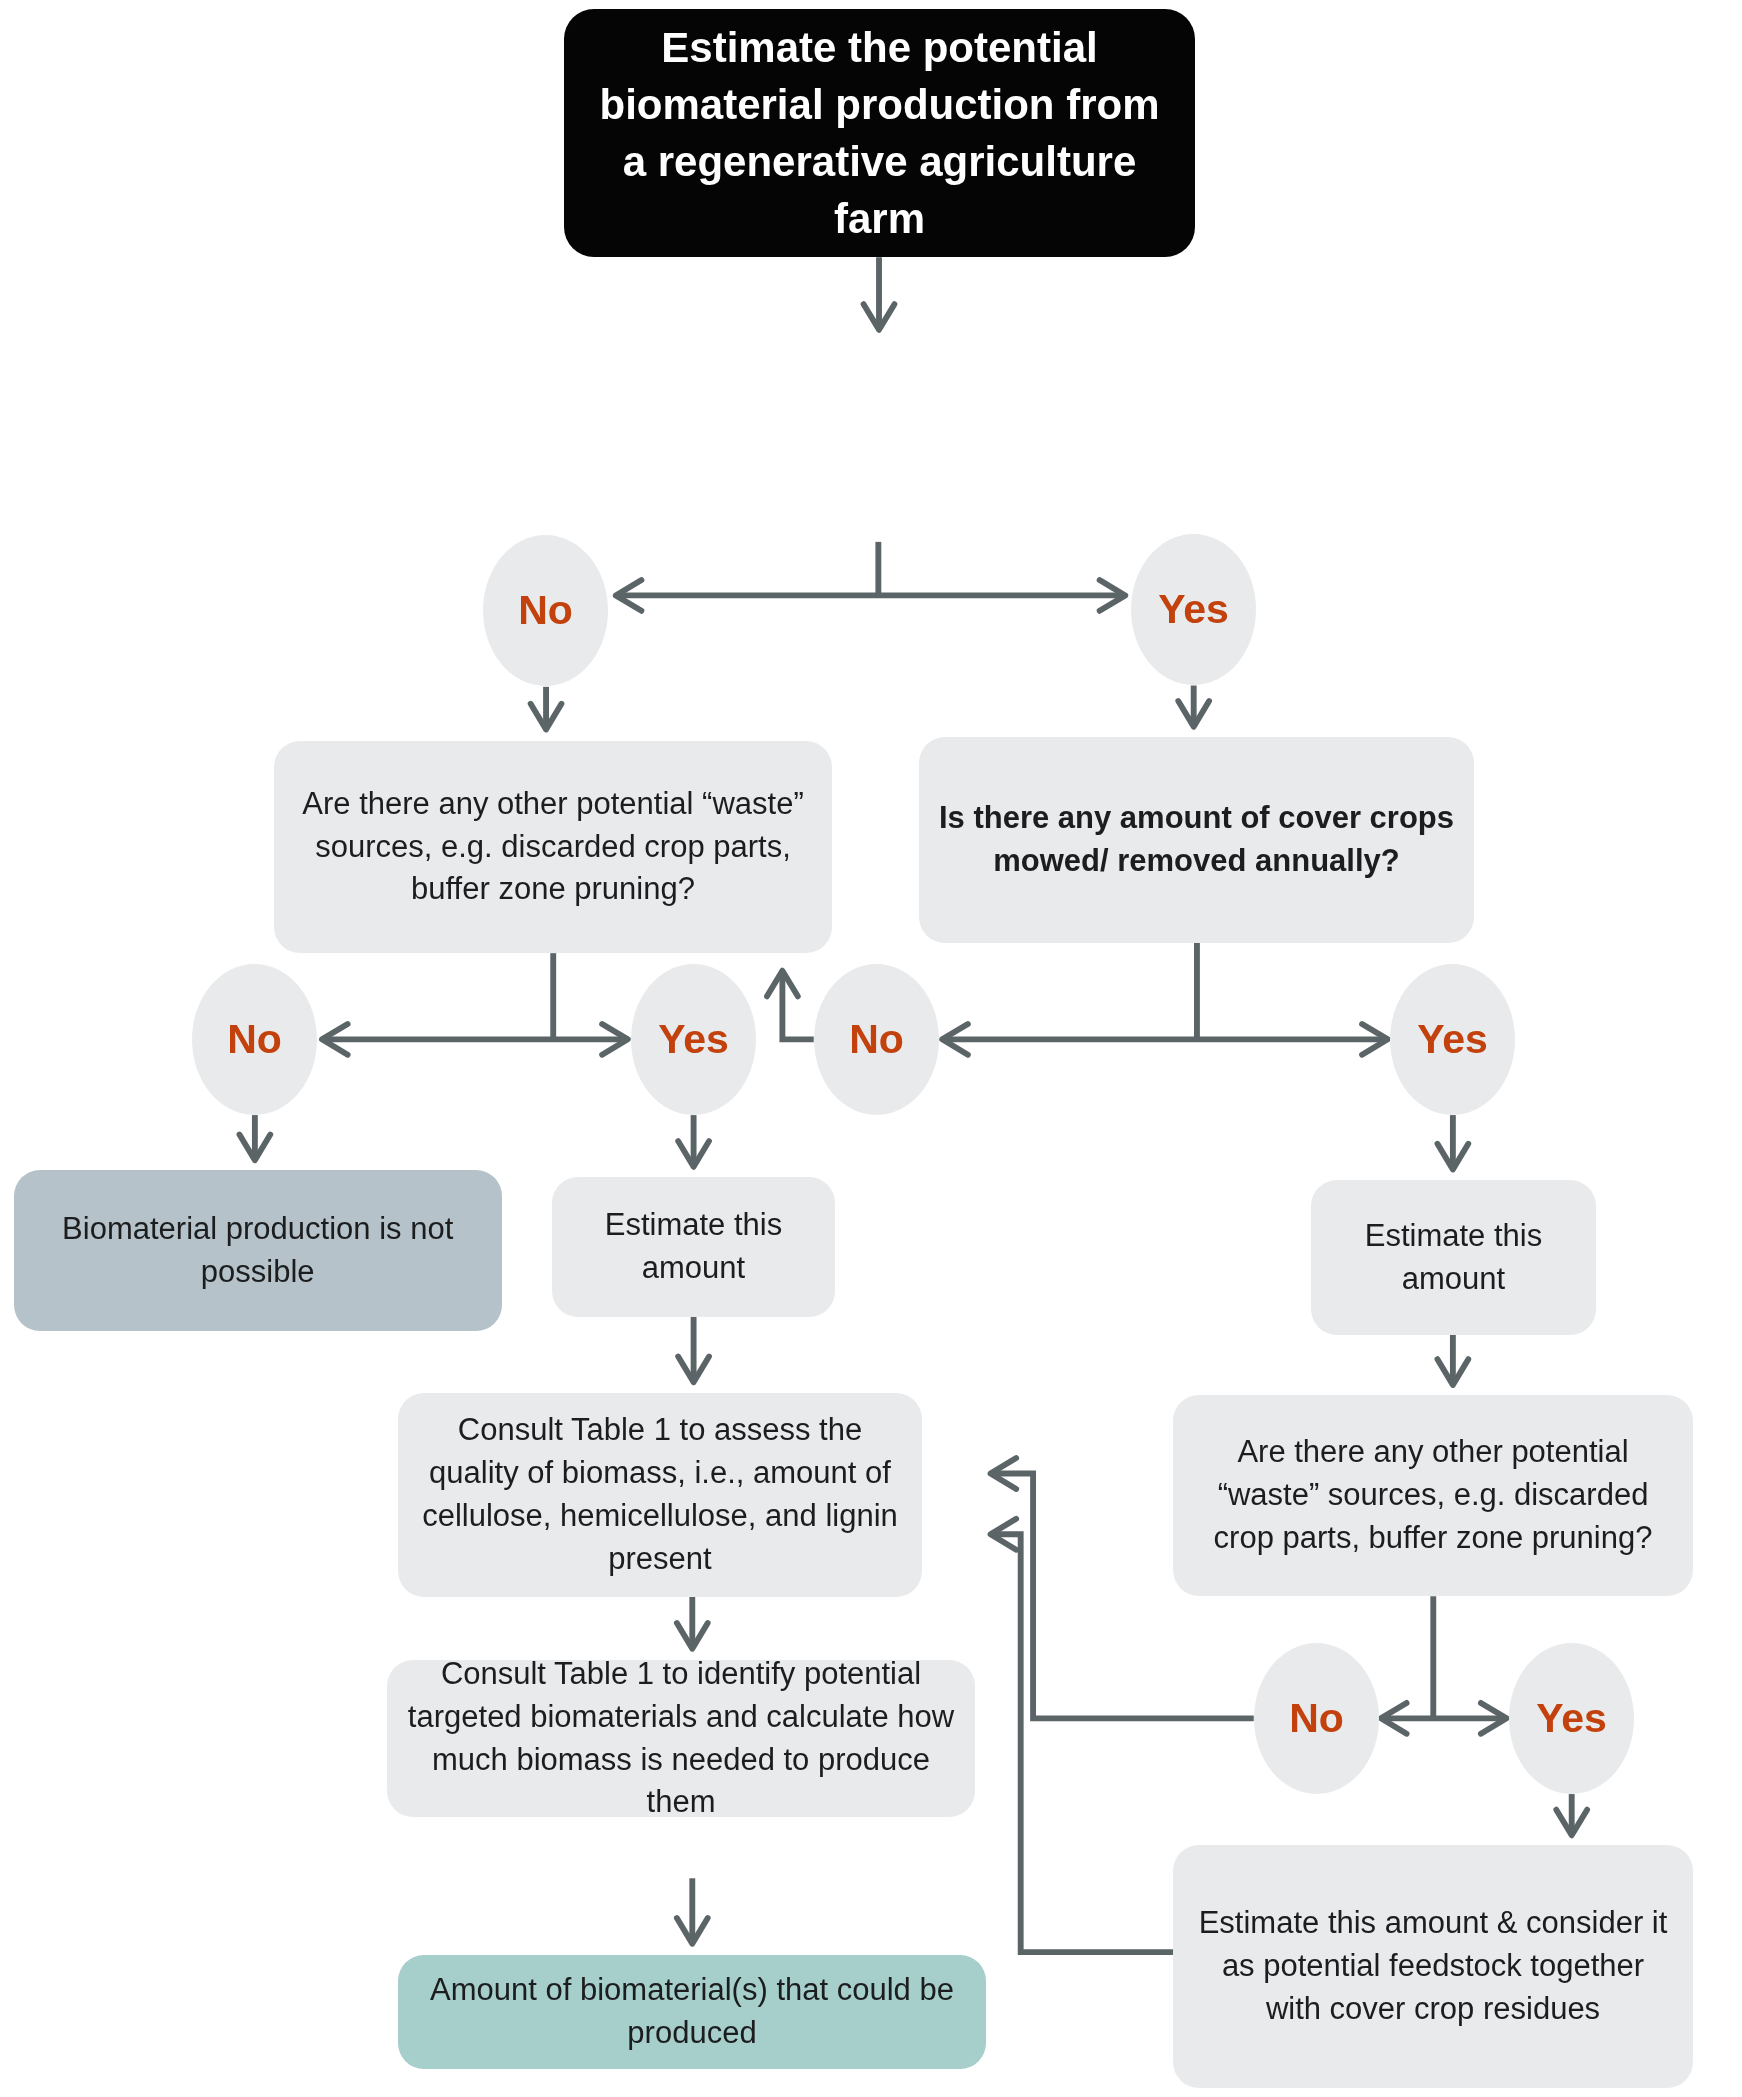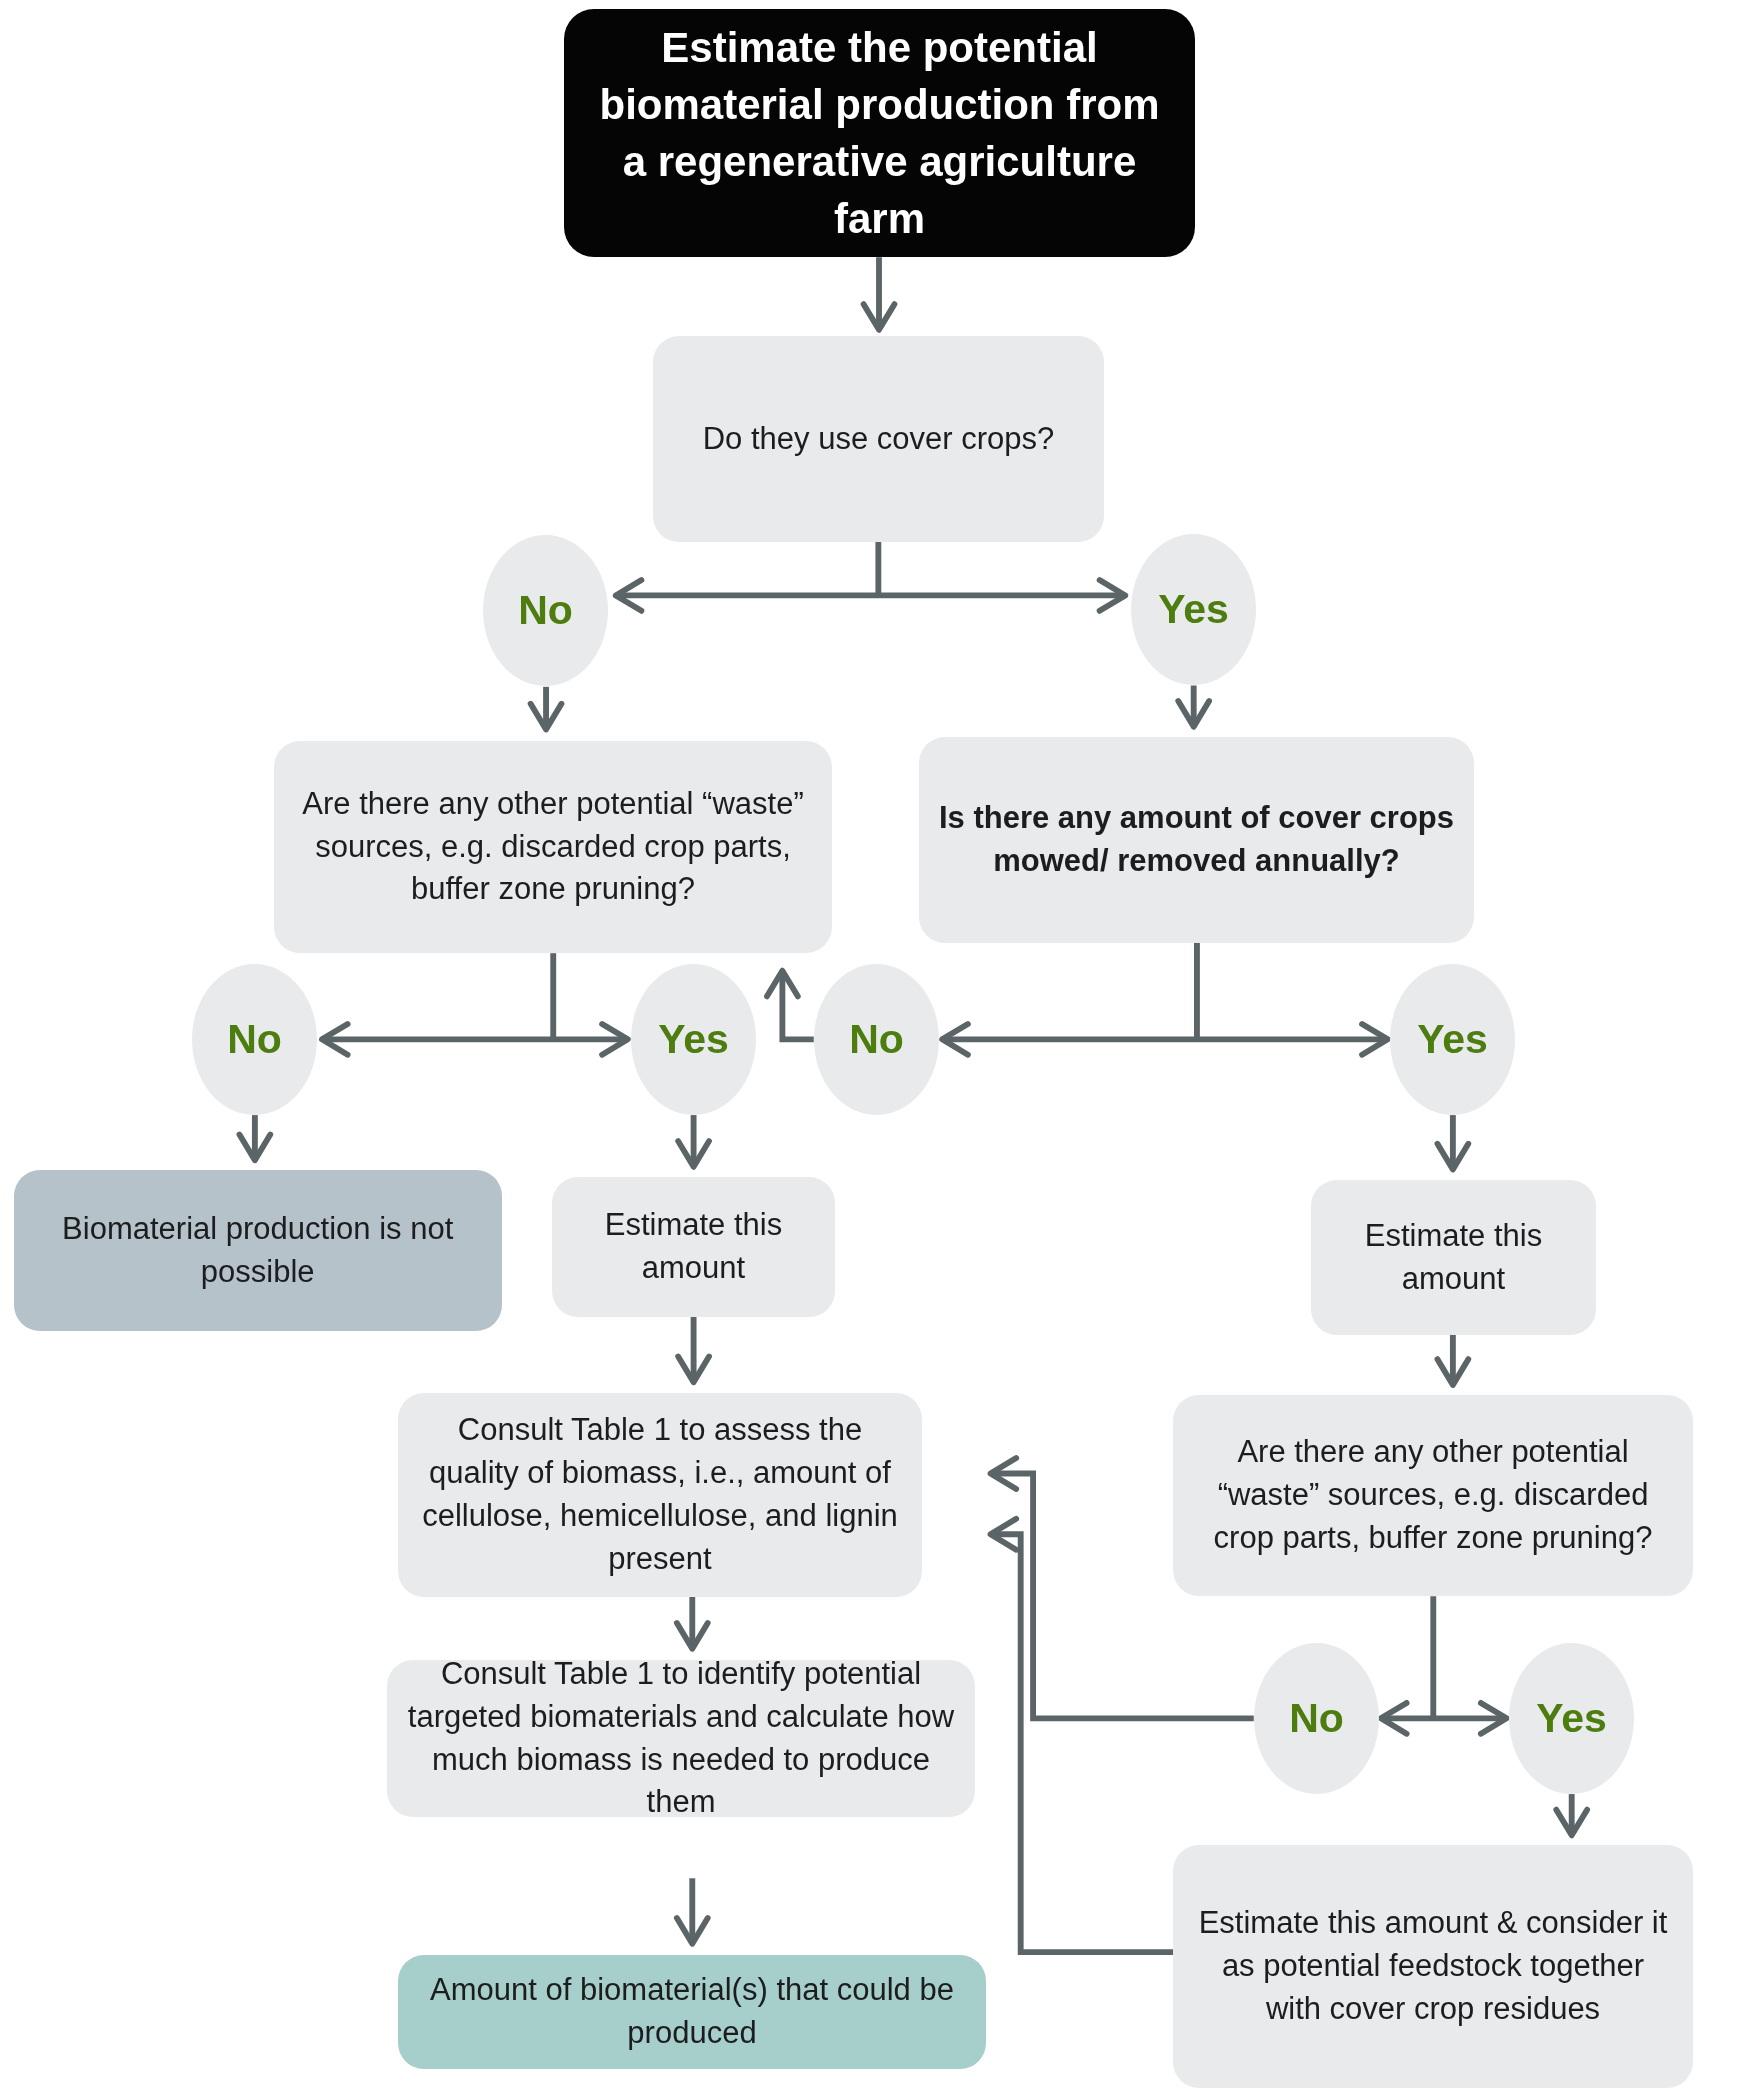--- a/index.html
+++ b/index.html
@@ -27,21 +27,21 @@
     font-weight:bold;font-size:42px;line-height:1.36;
     border-radius:30px;padding:15.7px 29px;
   }
   .node.negative{background:#b6c2c9;}
   .node.positive{background:#a6cecb;}
   .answer{
     position:absolute;
     width:125px;height:151px;
     background:#e8eaec;border-radius:50%;
     display:flex;align-items:center;justify-content:center;
-    font-size:41px;font-weight:bold;color:#4d7c0f;
+    font-size:41px;font-weight:bold;color:#c2410c;
   }
 </style>
 </head>
 <body>
 
 <div id="canvas">
 
   <svg id="connectors" viewBox="0 0 2669 3212" xmlns="http://www.w3.org/2000/svg">
     <defs>
       <marker id="arrow" viewBox="0 0 12 12" refX="9" refY="6" markerWidth="7" markerHeight="7" orient="auto-start-reverse">
@@ -69,21 +69,20 @@
       <path d="M2195 2445 V2632"></path>
       <path d="M2120 2632 H2302" marker-start="url(#arrow)" marker-end="url(#arrow)"></path>
       <path d="M2407 2748 V2806" marker-end="url(#arrow)"></path>
       <path d="M1920 2632 H1582 V2257 H1522" marker-end="url(#arrow)"></path>
       <path d="M1797 2990 H1563 V2350 H1522" marker-end="url(#arrow)"></path>
     </g>
   </svg>
 
   <div class="node start" style="left:564px;top:9.1px;width:631px;height:248px;">Estimate the potential biomaterial production from a regenerative agriculture farm</div>
 
-  <div class="node" style="left:653px;top:336px;width:451px;height:206px;">Do they use cover crops?</div>
 
   <div class="answer" style="left:483px;top:535px;">No</div>
   <div class="answer" style="left:1131px;top:534px;">Yes</div>
 
   <div class="node" style="left:274px;top:741px;width:558px;height:212px;">Are there any other potential “waste” sources, e.g. discarded crop parts, buffer zone pruning?</div>
 
   <div class="node" style="left:919px;top:737px;width:555px;height:206px;font-weight:bold;">Is there any amount of cover crops mowed/ removed annually?</div>
 
   <div class="answer" style="left:192px;top:964px;">No</div>
   <div class="answer" style="left:631px;top:964px;">Yes</div>

